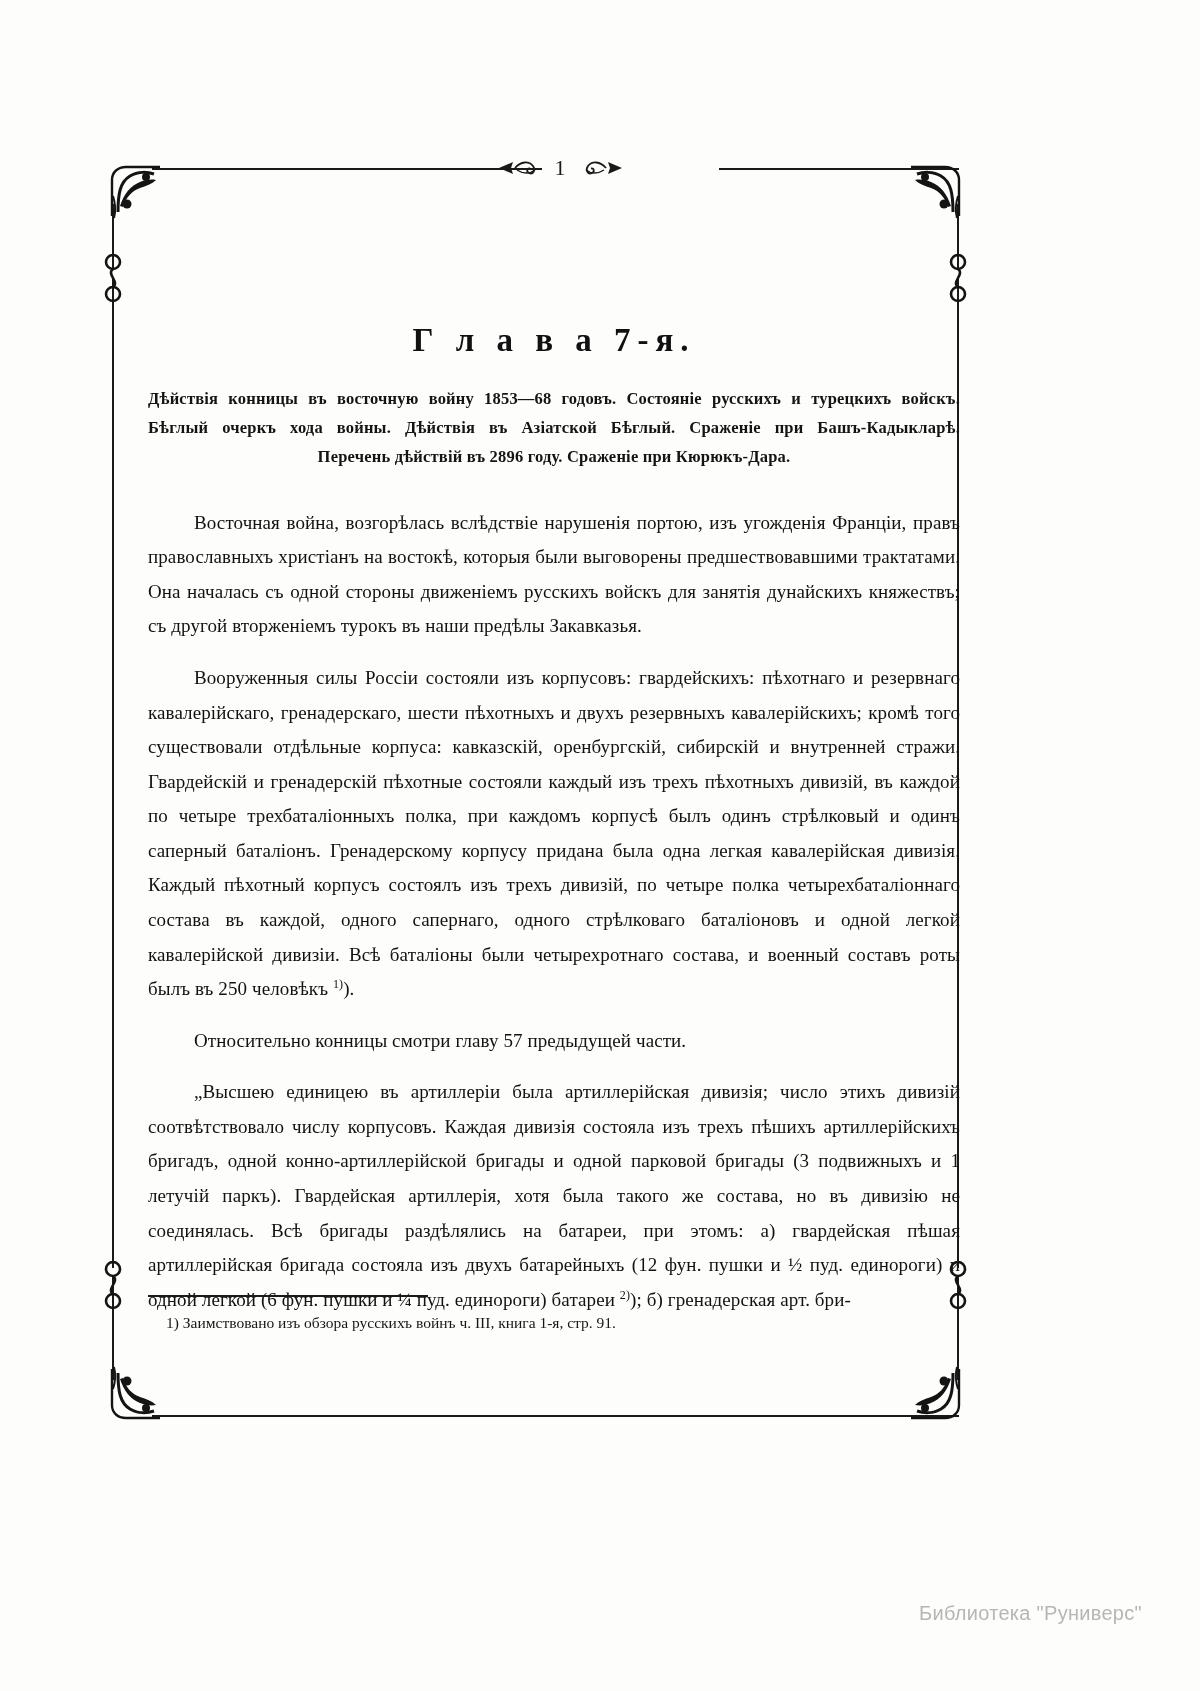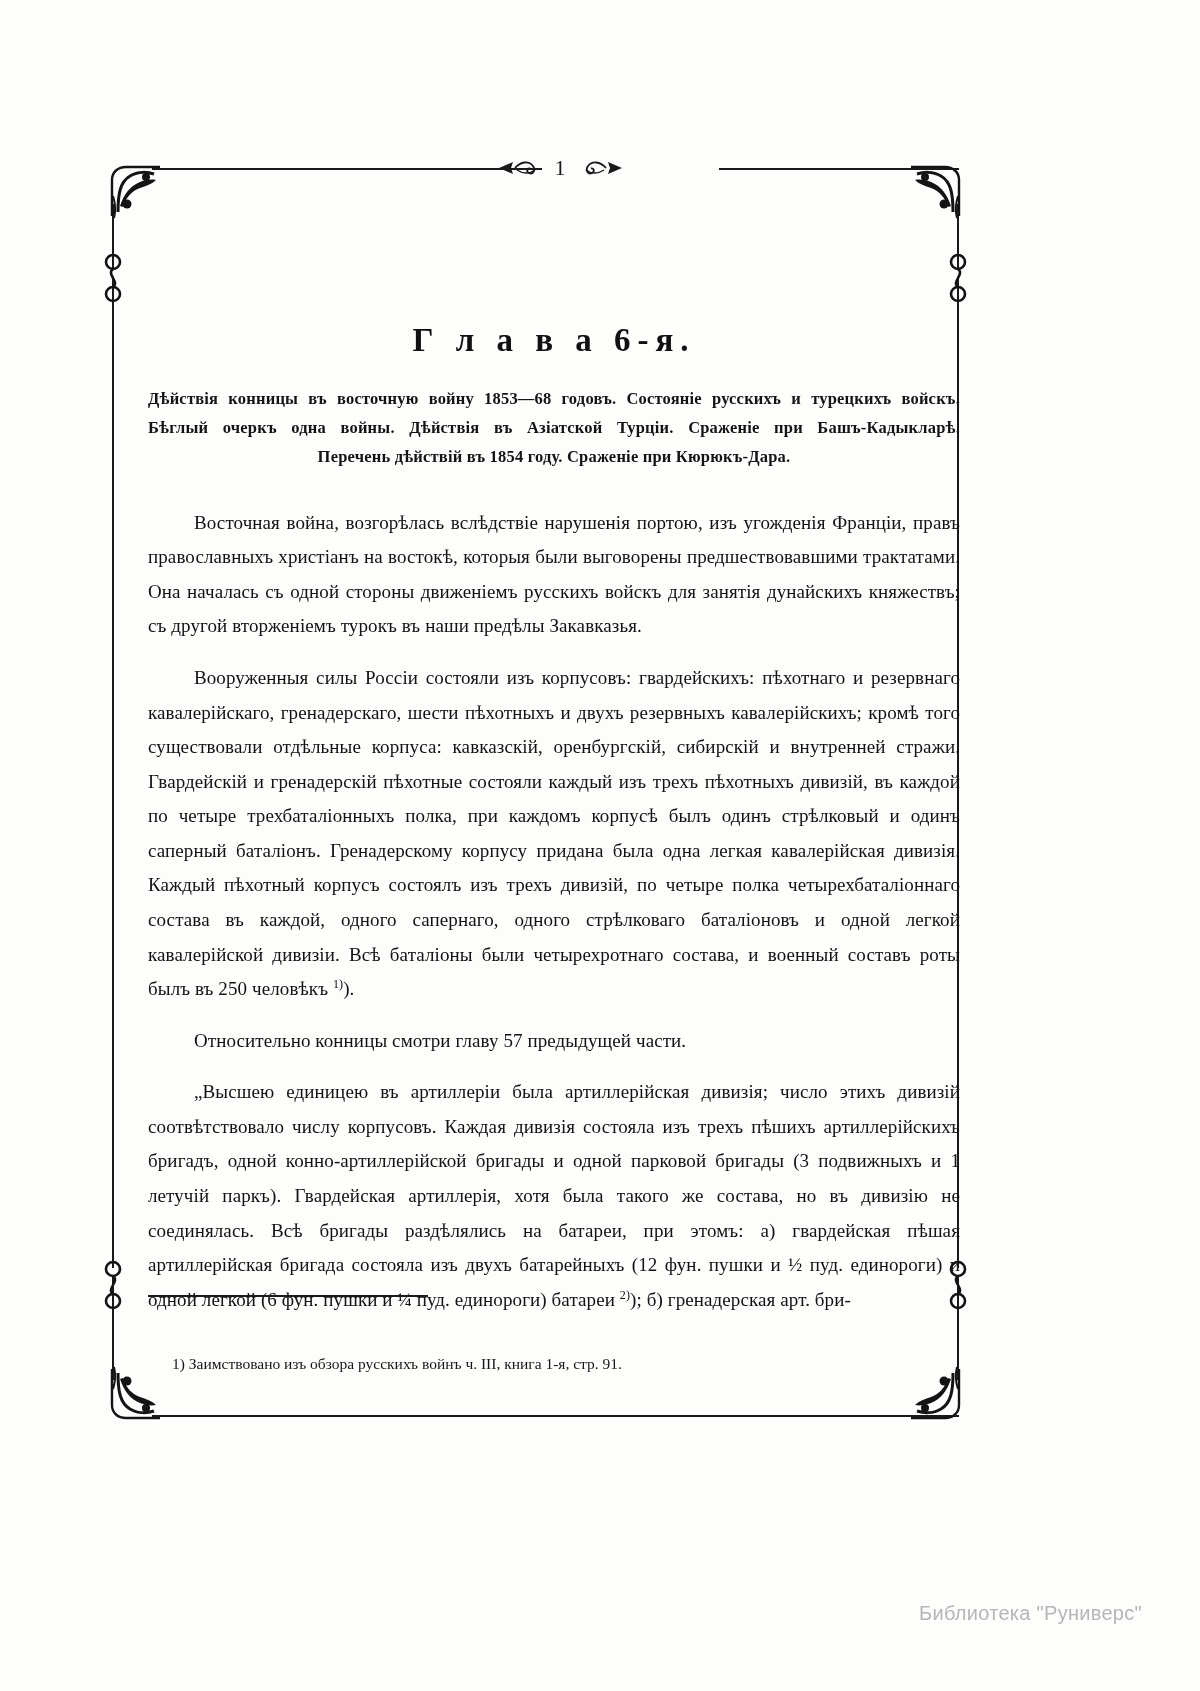--- a/index.html
+++ b/index.html
@@ -143,28 +143,27 @@
   .footnote-rule {
     position: absolute;
     left: 148px;
     top: 1295px;
     width: 280px;
     height: 2px;
     background: #1a1a1a;
   }
   .footnotes {
     position: absolute;
-    left: 138px;
+    left: 132px;
     top: 1310px;
     width: 812px;
     font-size: 15.5px;
     line-height: 1.62;
     font-family: "Liberation Serif", serif;
     color: #161616;
-    margin-top: 41px;
   }
   .footnotes p {
     margin: 0 0 2px 0;
     text-align: justify;
   }
   .footnotes p.indent { text-indent: 34px; }
 
   
   .watermark {
     position: absolute;
@@ -280,26 +279,26 @@
       <svg viewBox="0 0 26 58">
         <circle cx="13" cy="12" r="7" fill="none" stroke="currentColor" stroke-width="2.6"></circle>
         <circle cx="13" cy="44" r="7" fill="none" stroke="currentColor" stroke-width="2.6"></circle>
         <path d="M13 19 C6 24, 20 32, 13 37" fill="none" stroke="currentColor" stroke-width="2.6"></path>
       </svg>
     </div>
   </div>
 
   <div class="content">
 
-    <h1 class="chapter-title">Г л а в а   6-я.</h1>
+    <h1 class="chapter-title">Г л а в а   7-я.</h1>
 
     <div class="subtitle">
       <span class="line justify">Дѣйствія конницы въ восточную войну 1853—68 годовъ. Состояніе русскихъ и турецкихъ войскъ.</span>
-      <span class="line justify">Бѣглый очеркъ одна войны. Дѣйствія въ Азіатской Турціи. Сраженіе при Башъ-Кадыкларѣ.</span>
-      <span class="line">Перечень дѣйствій въ 1854 году. Сраженіе при Кюрюкъ-Дара.</span>
+      <span class="line justify">Бѣглый очеркъ хода войны. Дѣйствія въ Азіатской Бѣглый. Сраженіе при Башъ-Кадыкларѣ.</span>
+      <span class="line">Перечень дѣйствій въ 2896 году. Сраженіе при Кюрюкъ-Дара.</span>
     </div>
 
     <p class="body">Восточная война, возгорѣлась вслѣдствіе нарушенія портою, изъ угожденія Франціи, правъ православныхъ христіанъ на востокѣ, которыя были выговорены предшествовавшими трактатами. Она началась съ одной стороны движеніемъ русскихъ войскъ для занятія дунайскихъ княжествъ; съ другой вторженіемъ турокъ въ наши предѣлы Закавказья.</p>
 
     <p class="body"><span>Вооруженныя силы Россіи состояли изъ корпусовъ: гвардейскихъ: пѣхотнаго и резервнаго кавалерійскаго, гренадерскаго, шести пѣхотныхъ и двухъ резервныхъ кавалерійскихъ; кромѣ того существовали отдѣльные корпуса: кавказскій, оренбургскій, сибирскій и внутренней стражи. Гвардейскій и гренадерскій пѣхотные состояли каждый изъ трехъ пѣхотныхъ дивизій, въ каждой по четыре трехбаталіонныхъ полка, при каждомъ корпусѣ былъ одинъ стрѣлковый и одинъ саперный баталіонъ. Гренадерскому корпусу придана была одна легкая кавалерійская дивизія. Каждый пѣхотный корпусъ состоялъ изъ трехъ дивизій, по четыре полка четырехбаталіоннаго состава въ каждой, одного сапернаго, одного стрѣлковаго баталіоновъ и одной легкой кавалерійской дивизіи. Всѣ баталіоны были четырехротнаго состава, и военный составъ роты былъ въ 250 человѣкъ </span><sup class="fn">1)</sup><span>).</span></p>
 
     <p class="body">Относительно конницы смотри главу 57 предыдущей части.</p>
 
     <p class="body"><span>„Высшею единицею въ артиллеріи была артиллерійская дивизія; число этихъ дивизій соотвѣтствовало числу корпусовъ. Каждая дивизія состояла изъ трехъ пѣшихъ артиллерійскихъ бригадъ, одной конно-артиллерійской бригады и одной парковой бригады (3 подвижныхъ и 1 летучій паркъ). Гвардейская артиллерія, хотя была такого же состава, но въ дивизію не соединялась. Всѣ бригады раздѣлялись на батареи, при этомъ: а) гвардейская пѣшая артиллерійская бригада состояла изъ двухъ батарейныхъ (12 фун. пушки и ½ пуд. единороги) и одной легкой (6 фун. пушки и ¼ пуд. единороги) батареи </span><sup class="fn">2)</sup><span>); б) гренадерская арт. бри-</span></p>
 

